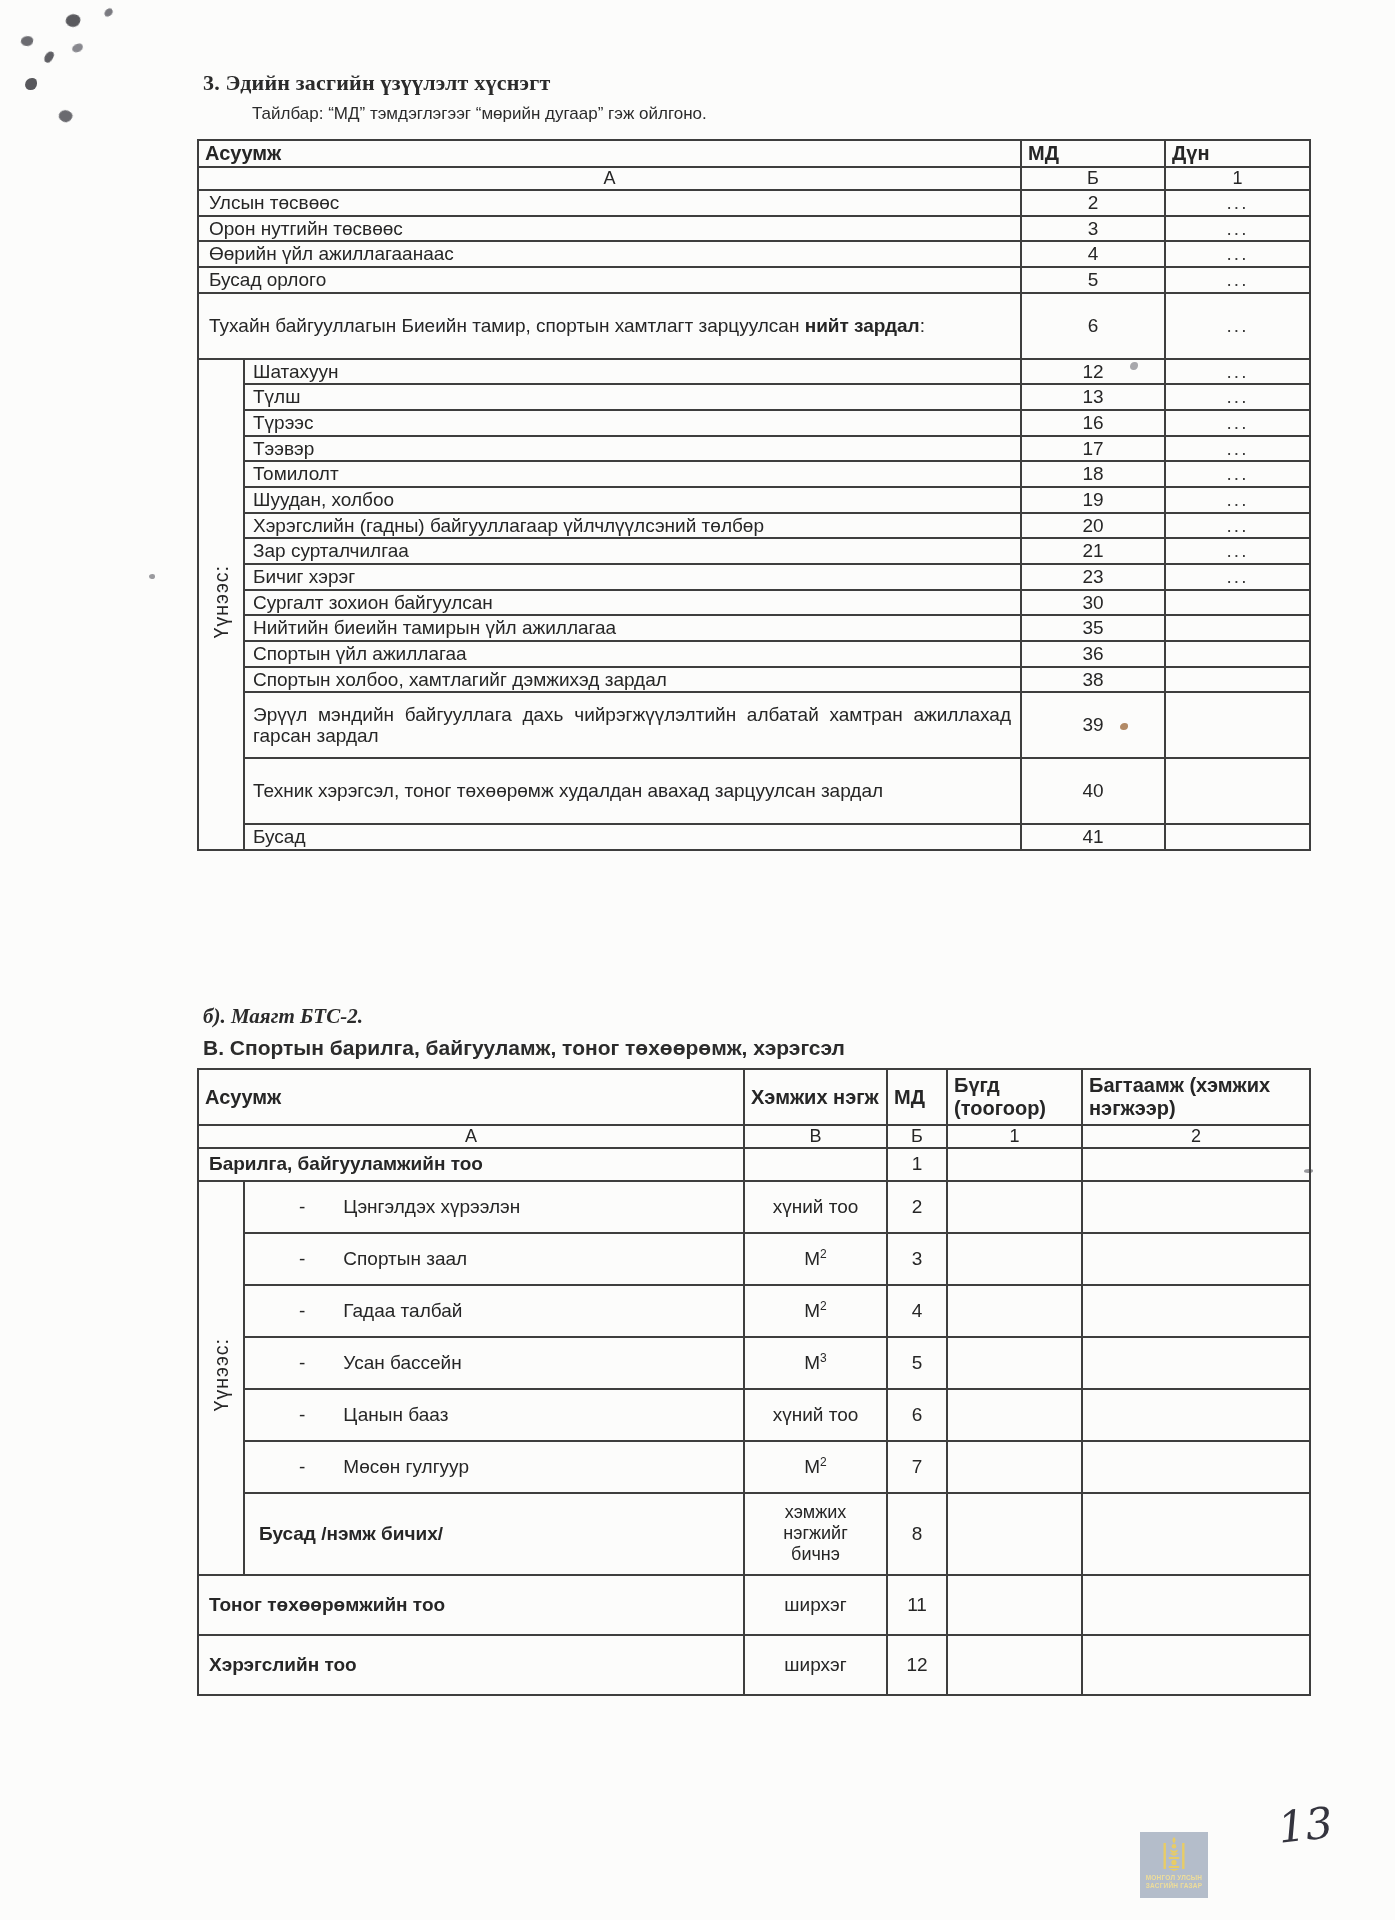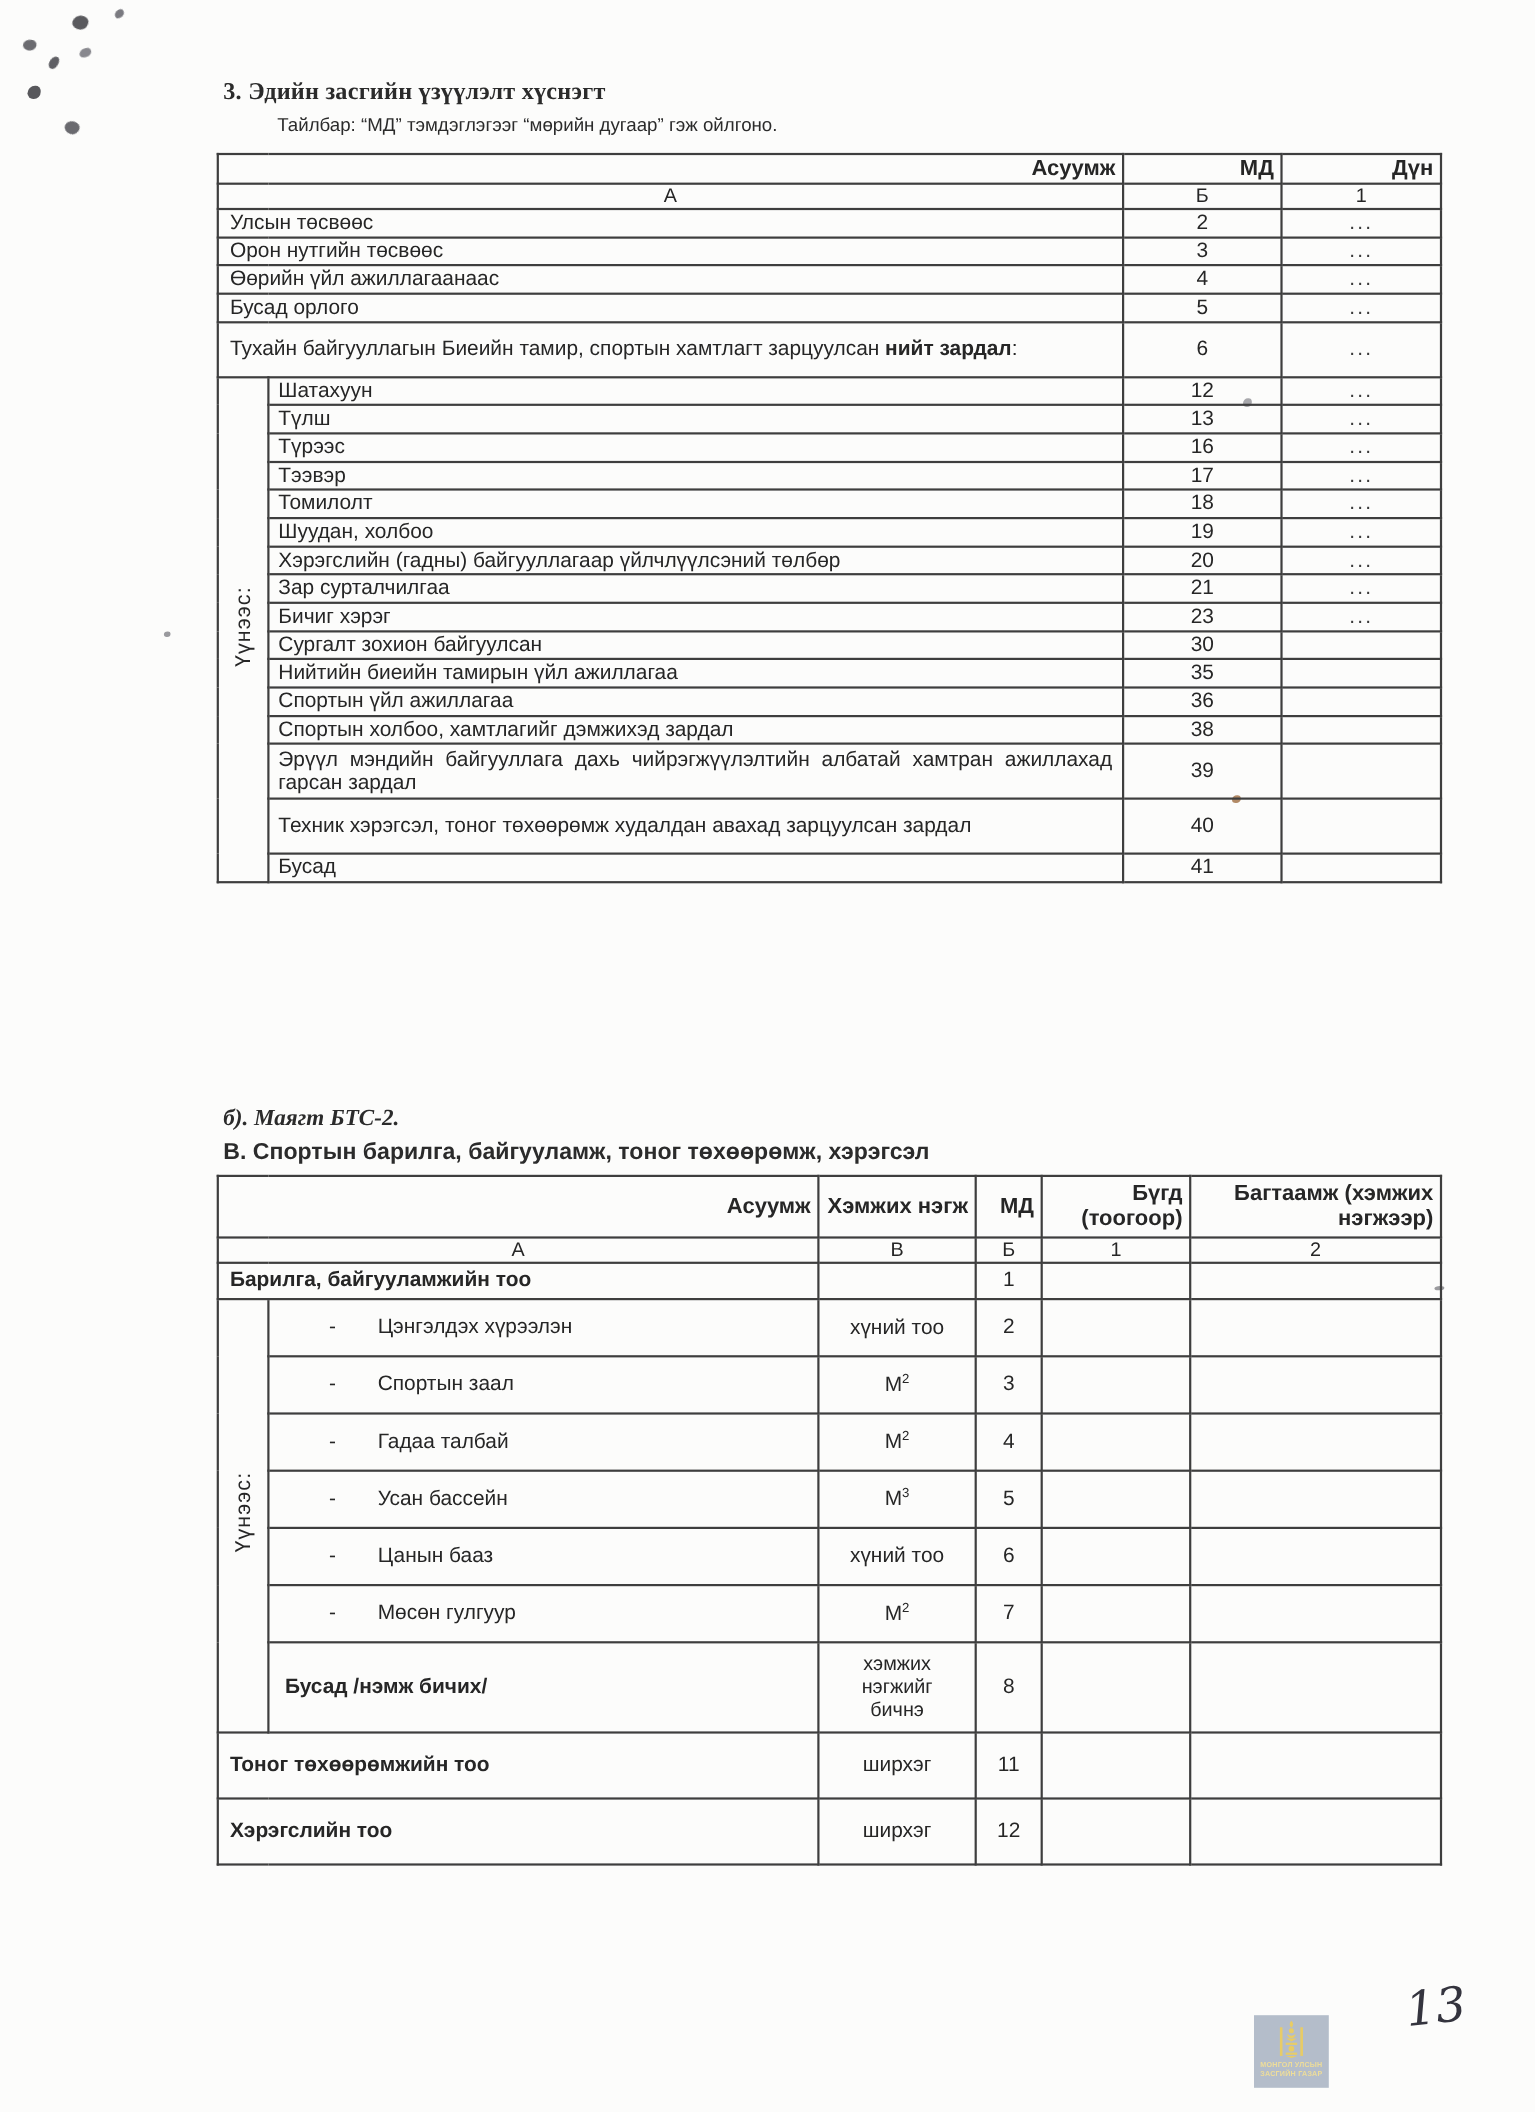--- a/index.html
+++ b/index.html
@@ -26,24 +26,24 @@
   table { border-collapse:collapse; table-layout:fixed; }
   td {
     border:2px solid #3e3e3e;
     vertical-align:middle;
     font-size:19px;
     line-height:1.14;
     padding:1px 6px;
     overflow:hidden;
     color:#262626;
   }
-  .hdr td { font-weight:bold; text-align:right; font-size:20px;margin-top:20px; }
+  .hdr td { font-weight:bold; text-align:left; font-size:20px;margin-top:20px; }
   .letters td { text-align:center; font-size:18px; padding:0 4px; }
   .h22 { height:22px; } .h23 { height:23px; } .h25 { height:25px; }
-  .h27 { height:27px; } .h33 { height:33px;padding-left:32px; } .h50 { height:50px; }
+  .h27 { height:27px; } .h33 { height:33px;padding-left:32px; } .h50 { height:66px; }
   .h52 { height:52px; } .h56 { height:56px; } .h60 { height:60px; } .h82 { height:82px; }
   .lbl { padding-left:10px; }
   .sub { padding-left:8px; }
   .b { font-weight:bold; }
   .justify { text-align:justify; padding-right:9px; }
   .md { text-align:center; }
   .dots { text-align:center; letter-spacing:2px; color:#3a3a3a; }
   .vcell { padding:0; text-align:center; }
   .vtext {
     display:inline-block;

